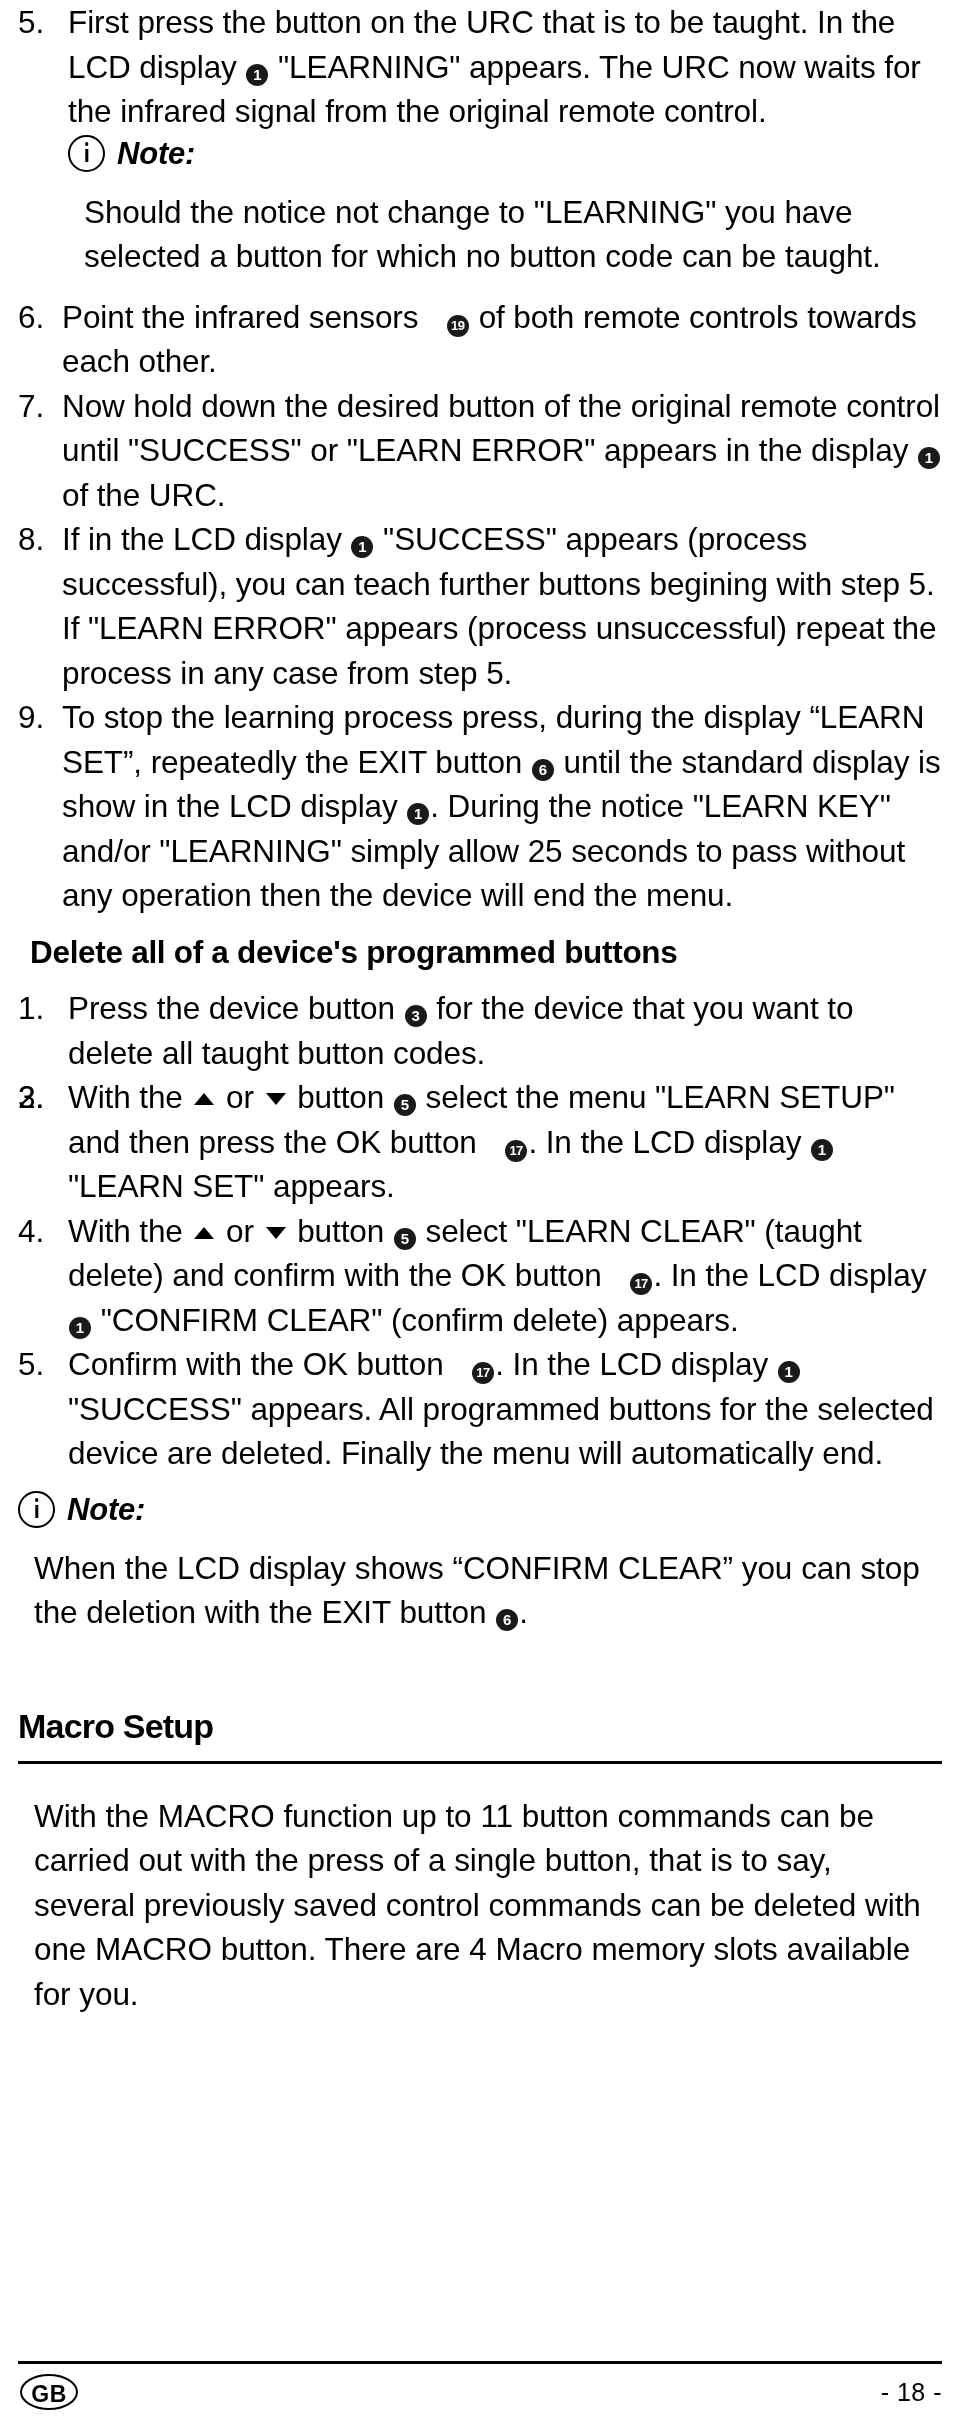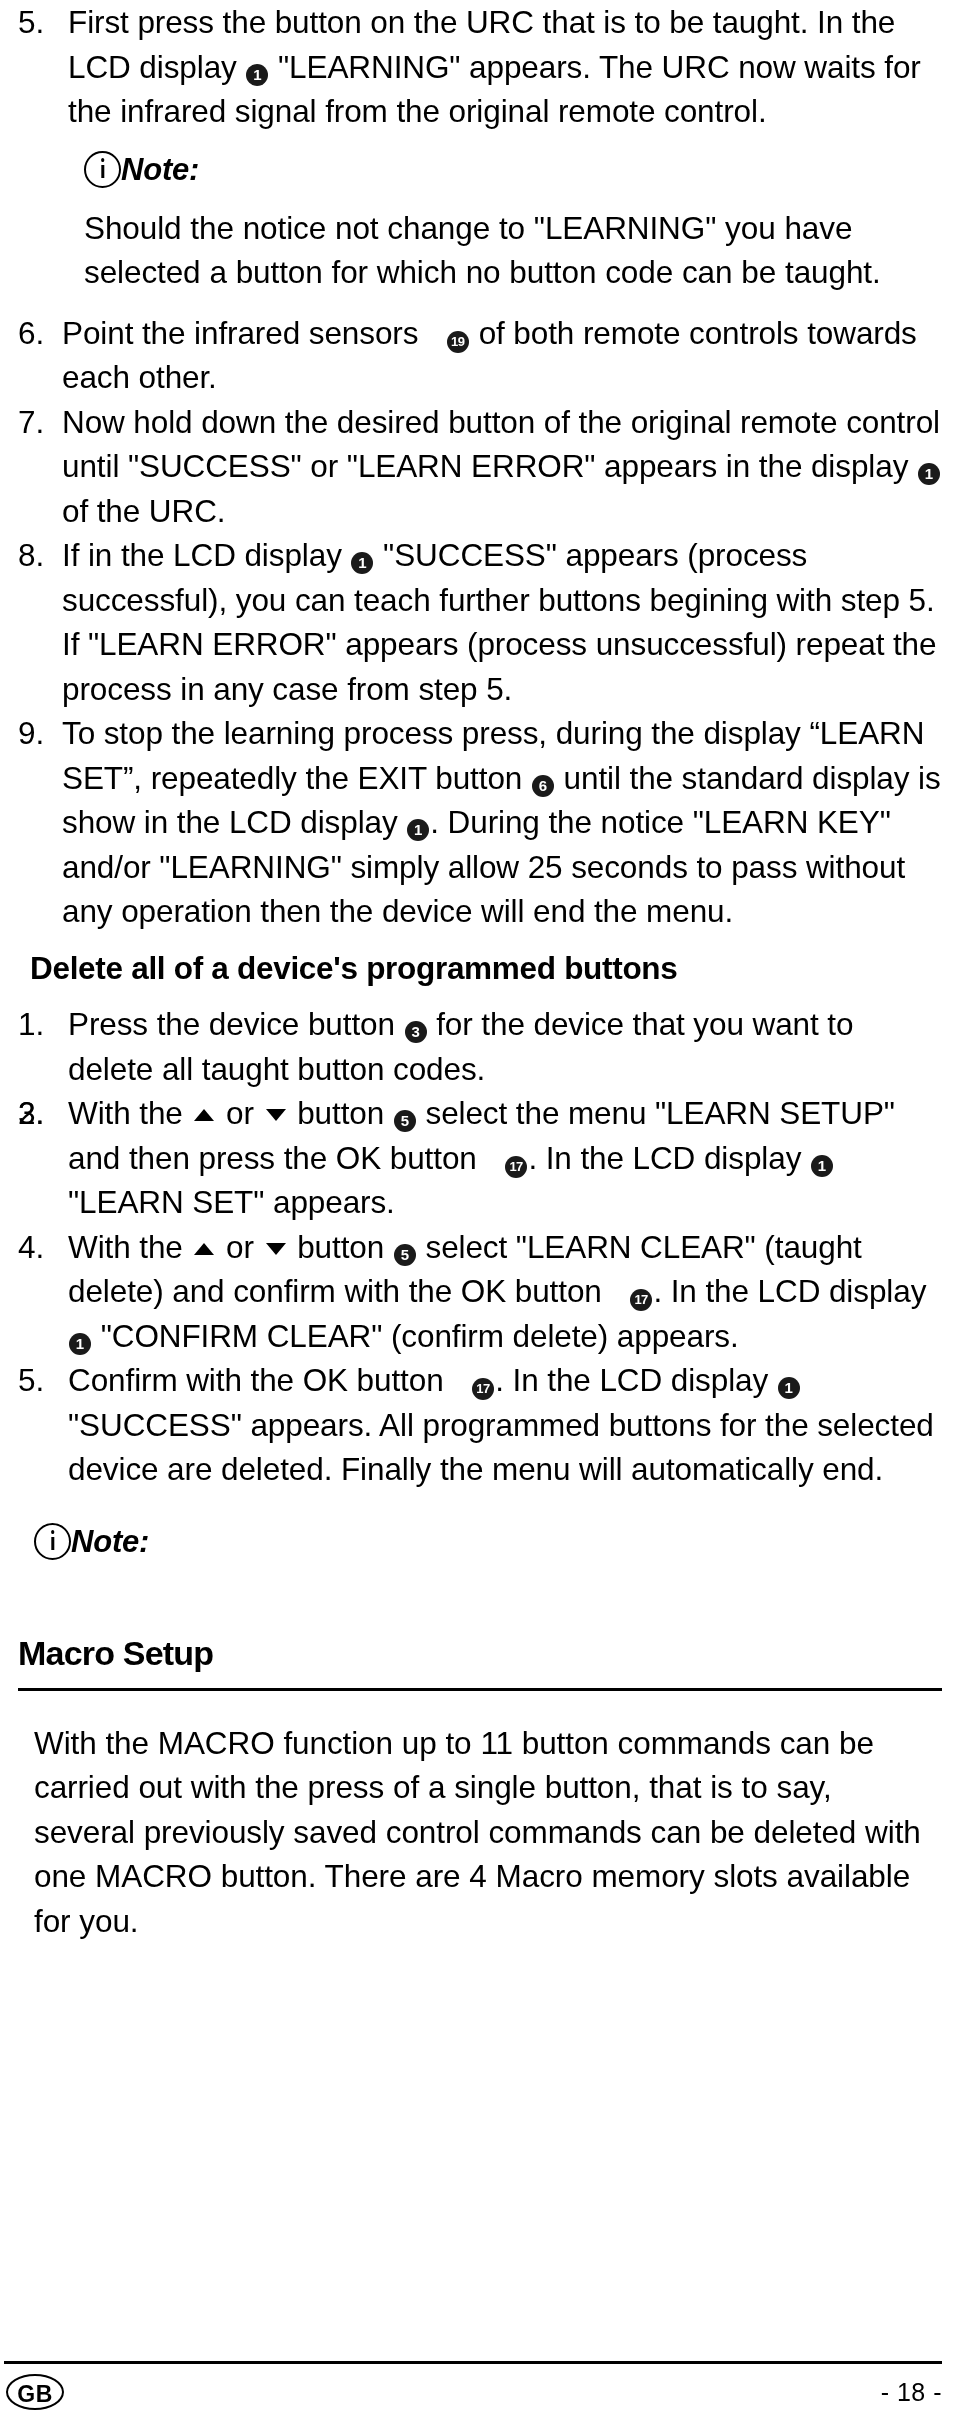--- a/index.html
+++ b/index.html
@@ -77,21 +77,22 @@
     font-size: 13px;
     letter-spacing: -0.6px;
     text-indent: -0.6px;
     margin-left: 20px;
   }
 
   
   .note-head {
     display: flex;
     align-items: center;
-    margin: 16px;
+    gap: 12px;
+    margin: 0;
   }
   .note-icon {
     display: inline-block;
     width: 33px;
     height: 33px;
     border: 2.4px solid #000;
     border-radius: 50%;
     position: relative;
     flex: 0 0 auto;
   }
@@ -162,21 +163,21 @@
   }
   .tri-down {
     border-left: 10px solid transparent;
     border-right: 10px solid transparent;
     border-top: 12px solid #000;
   }
 
   
   .footer {
     position: absolute;
-    left: 4px;
+    left: 18px;
     right: 18px;
     bottom: 18px;
   }
   .footer-rule {
     border: 0;
     border-top: 3.5px solid #000;
     margin: 0 0 8px 0;
   }
   .footer-row {
     position: relative;
@@ -279,20 +280,21 @@
     </div>
   </div>
 
   <div class="gap-sm"></div>
 
   <div>
     <div class="note-head">
       <span class="note-icon"></span>
       <span class="note-label">Note:</span>
     </div>
+    <p class="para"><span>When the LCD display shows “CONFIRM CLEAR” you can stop the deletion with the EXIT button </span><span class="badge">6</span><span>.</span></p>
   </div>
 
   <div class="gap-lg"></div>
 
   <h1 class="section-title">Macro Setup</h1>
   <hr class="rule">
   <div class="gap-sm"></div>
   <p class="para">With the MACRO function up to 11 button commands can be carried out with the press of a single button, that is to say, several previously saved control commands can be deleted with one MACRO button. There are 4 Macro memory slots available for you.</p>
 
   <div class="footer">

